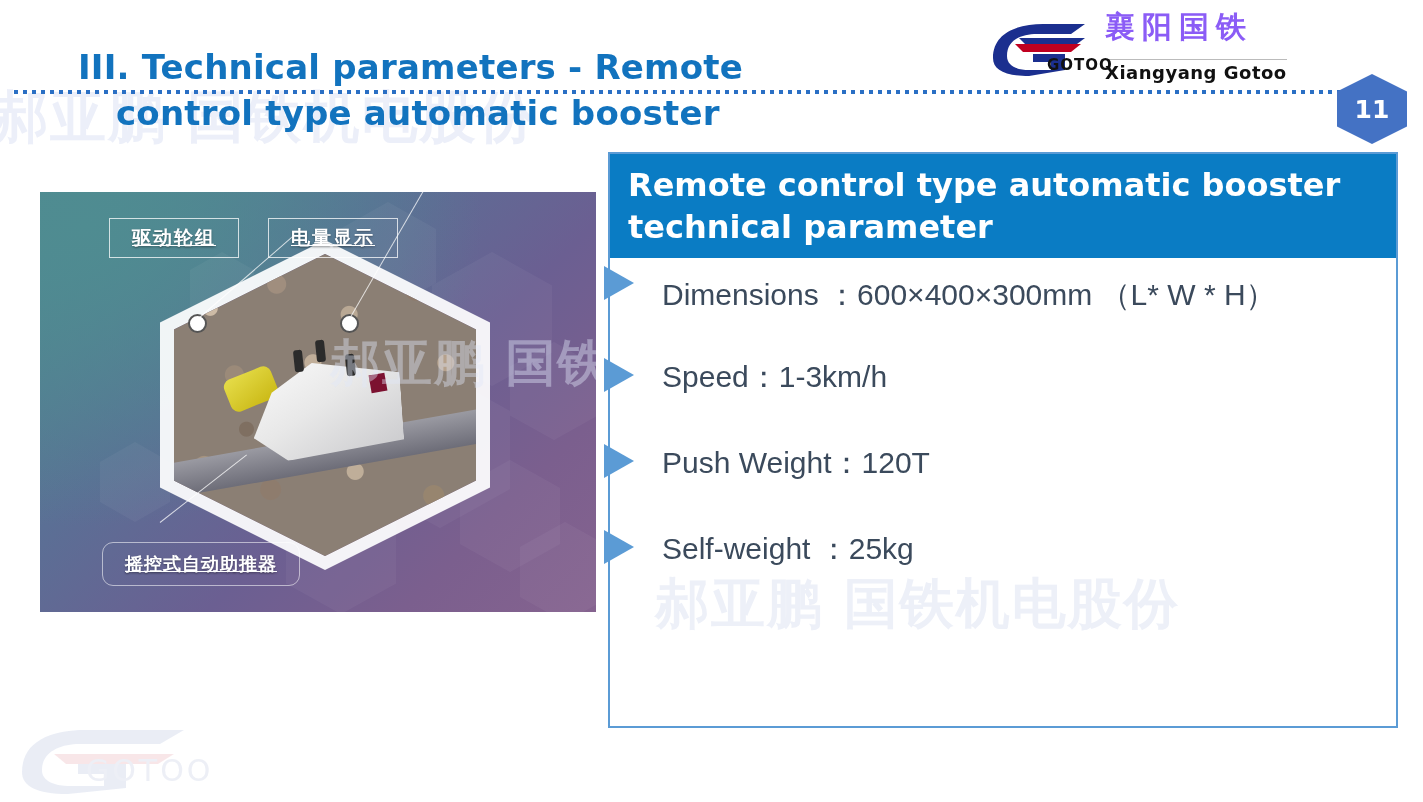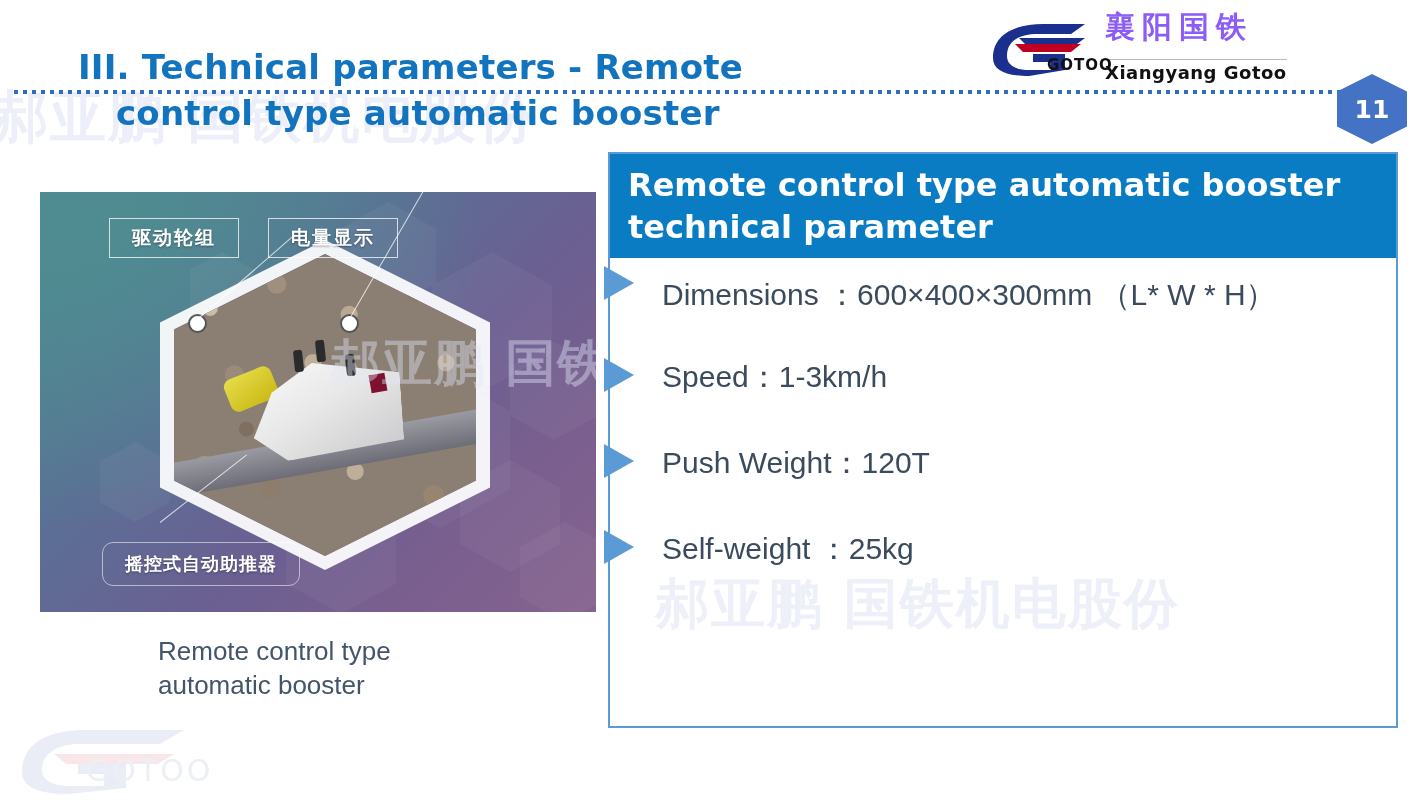--- a/index.html
+++ b/index.html
@@ -161,20 +161,21 @@
 
   .cap-box{
     position:absolute;
     border:1px solid rgba(255,255,255,.75);
     color:#fff;
     font-family:"DejaVu Sans","Liberation Sans",sans-serif;
     font-size:19px;font-weight:700;letter-spacing:2px;
     display:flex;align-items:center;justify-content:center;
     text-shadow:0 1px 2px rgba(0,0,0,.35);
     z-index:7;
+    text-decoration:underline;
   }
   .cap1{left:69px;top:26px;width:128px;height:38px;}
   .cap2{left:228px;top:26px;width:128px;height:38px;}
   .cap3{left:62px;top:350px;width:196px;height:42px;border-color:rgba(255,255,255,.55);font-size:18px;letter-spacing:1px;border-radius:11px;}
 
   .pic-caption{
     position:absolute;left:158px;top:634px;width:330px;z-index:6;
     font-family:"Liberation Sans",sans-serif;
     font-size:26px;line-height:34px;color:#43546b;
   }
@@ -287,21 +288,20 @@
     <div class="leader" style="left:308px;top:129px;width:150px;transform:rotate(-60deg);"></div>
     <div class="leader" style="left:120px;top:330px;width:110px;transform:rotate(-38deg);"></div>
 
     <div class="cap-box cap1">驱动轮组</div>
     <div class="cap-box cap2">电量显示</div>
     <div class="cap-box cap3">摇控式自动助推器</div>
 
     <div class="wm wm-img" style="left:290px;top:138px;">郝亚鹏  国铁机电股份</div>
   </div>
 
-  <div class="pic-caption">Remote control type automatic booster</div>
 
   <div class="panel">
     <div class="panel-head">Remote control type automatic booster technical parameter</div>
     <div class="panel-body">
 
       <div class="bullet r0b"></div>
       <div class="ptext r0">Dimensions ：600×400×300mm （L* W * H）</div>
 
       <div class="bullet r1b"></div>
       <div class="ptext r1">Speed：1-3km/h</div>

